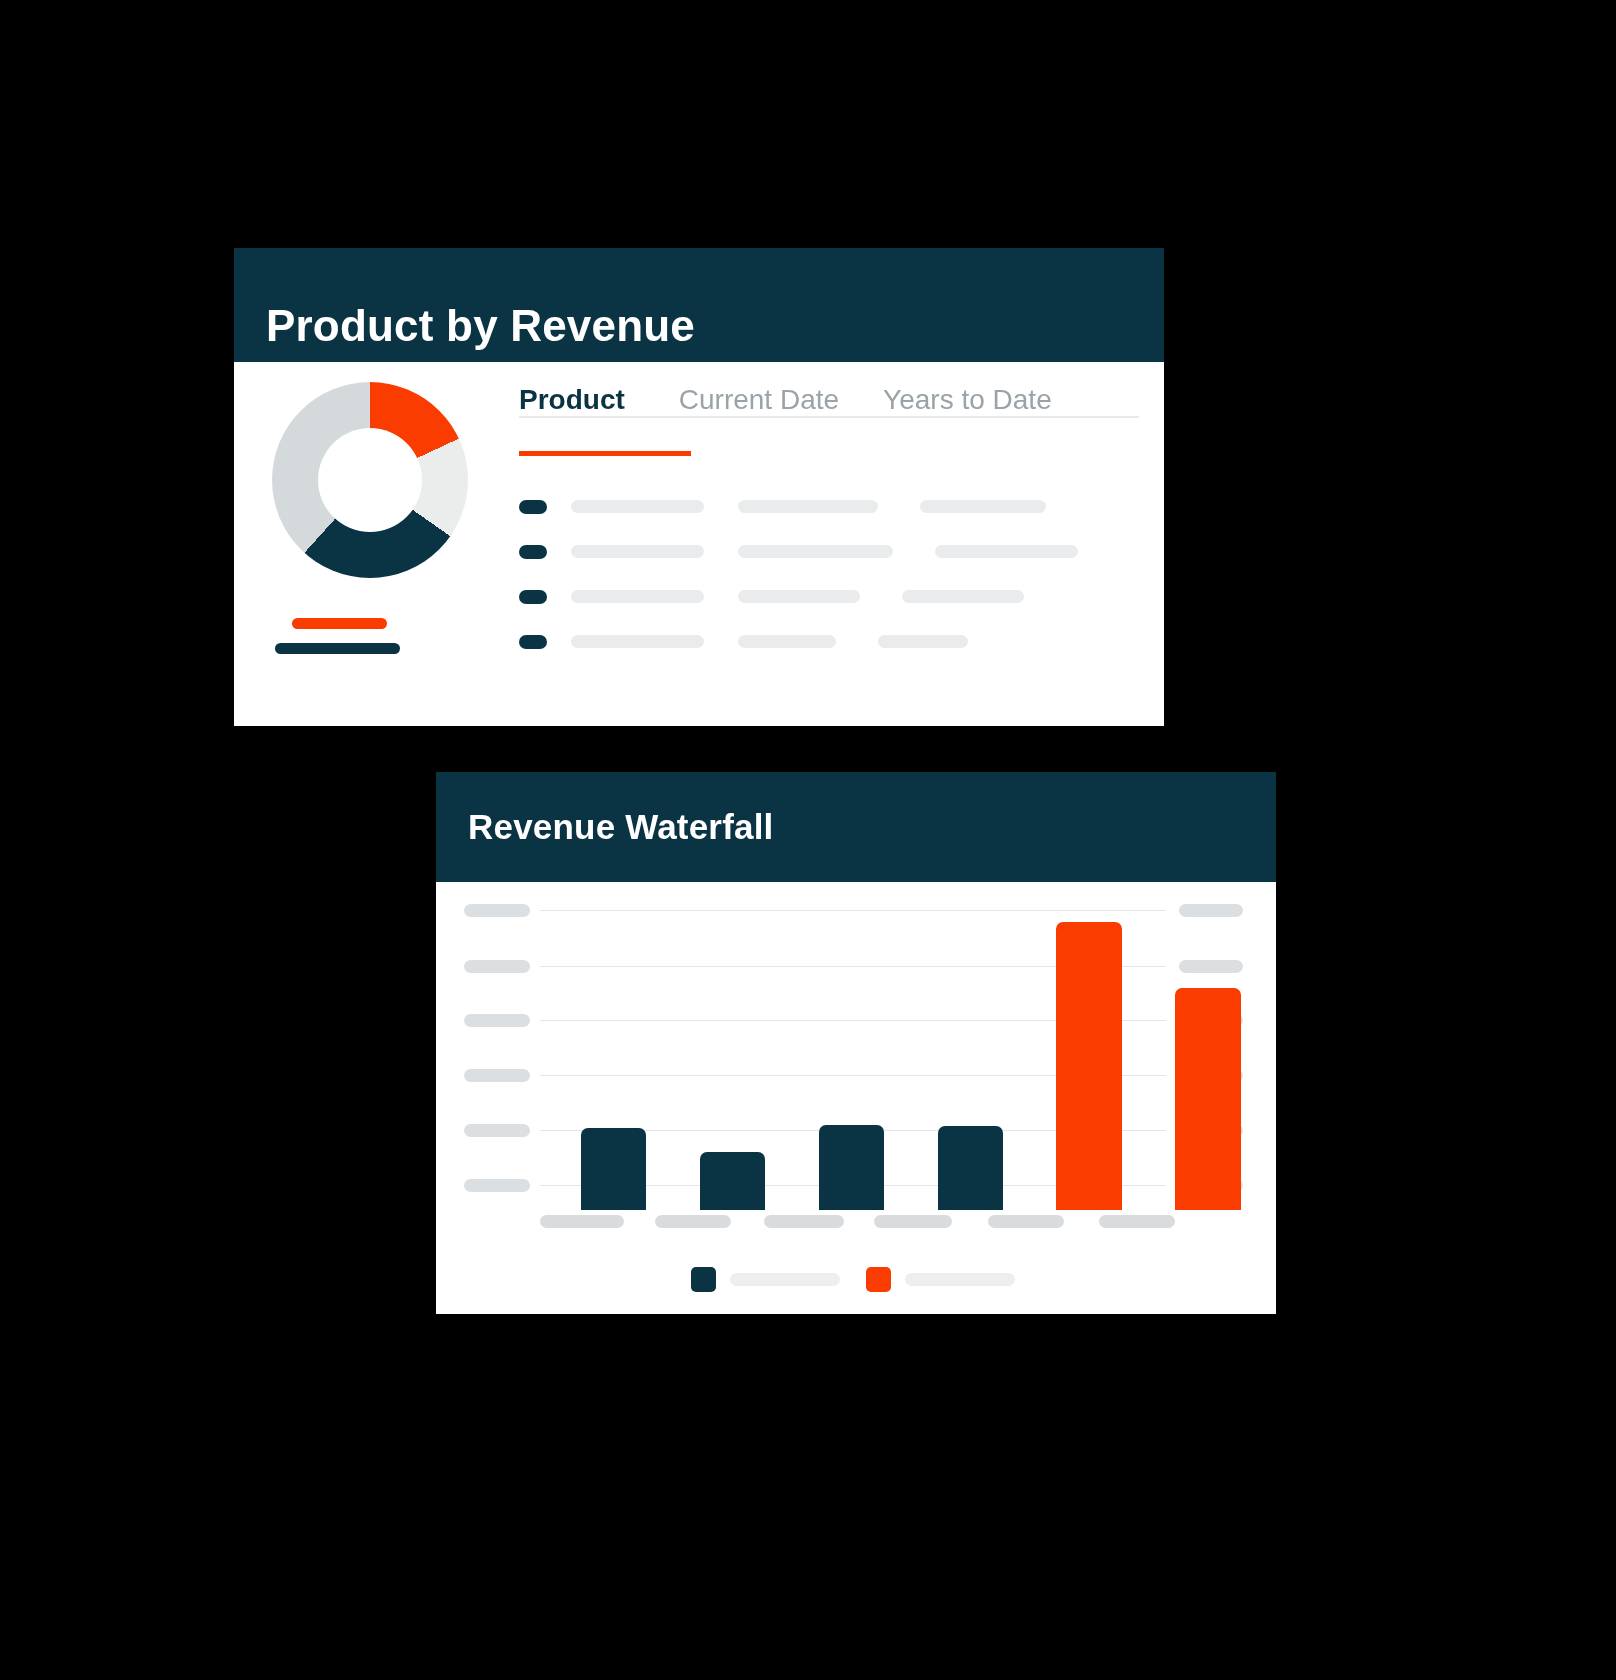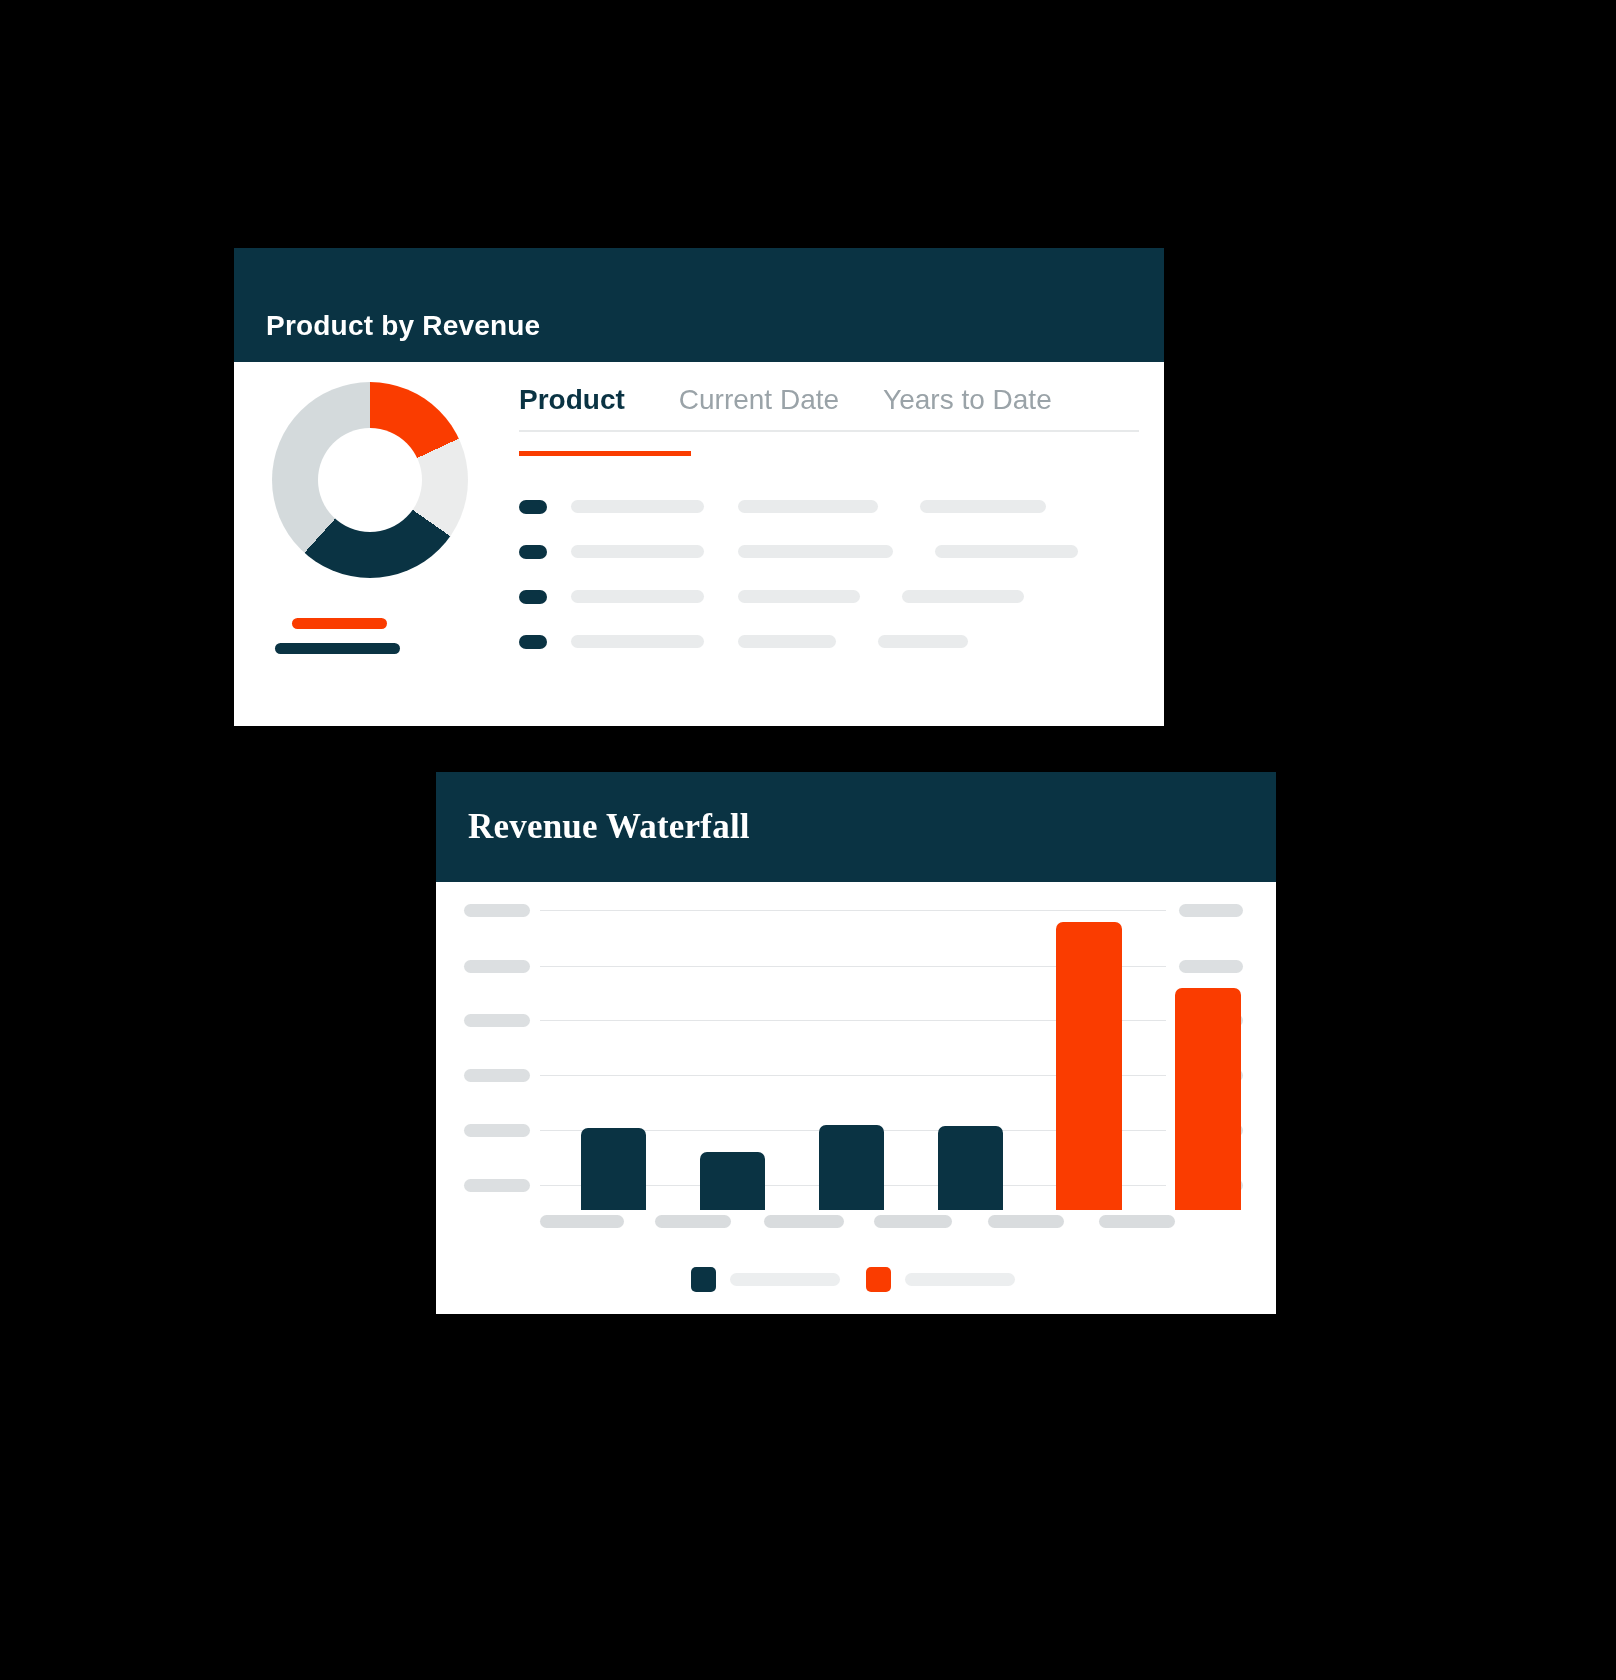--- a/index.html
+++ b/index.html
@@ -47,21 +47,21 @@
   #card-product {
     left: 234px;
     top: 248px;
     width: 930px;
     height: 478px;
   }
   #card-product .card-header {
     height: 114px;
     padding-left: 32px;
   }
-  #card-product .card-title { font-size: 28px; margin-top: 41px; }
+  #card-product .card-title { font-size: 44px; margin-top: 41px; }
   #card-product .card-body {
     height: 364px;
   }
 
   
   .donut-wrap {
     position: absolute;
     left: 38px;
     top: 20px;
     width: 196px;
@@ -100,21 +100,20 @@
 
   
   .tabs {
     position: absolute;
     left: 285px;
     top: 22px;
     width: 620px;
     display: flex;
     align-items: flex-end;
     border-bottom: 2px solid #e7e9ea;
-    padding-bottom: 14px;
   }
   .tab {
     font-size: 28px;
     color: #9aa3a8;
     white-space: nowrap;
   }
   .tab.active {
     color: #0a3343;
     font-weight: 700;
   }
@@ -162,21 +161,21 @@
   #card-waterfall {
     left: 436px;
     top: 772px;
     width: 840px;
     height: 542px;
   }
   #card-waterfall .card-header {
     height: 110px;
     padding-left: 32px;
   }
-  #card-waterfall .card-title { font-size: 35px; font-family: Liberation Serif, serif; }
+  #card-waterfall .card-title { font-size: 35px; }
   #card-waterfall .card-body {
     height: 432px;
   }
 
   .plot {
     position: absolute;
     left: 0; top: 0; right: 0; bottom: 0;
   }
 
   

